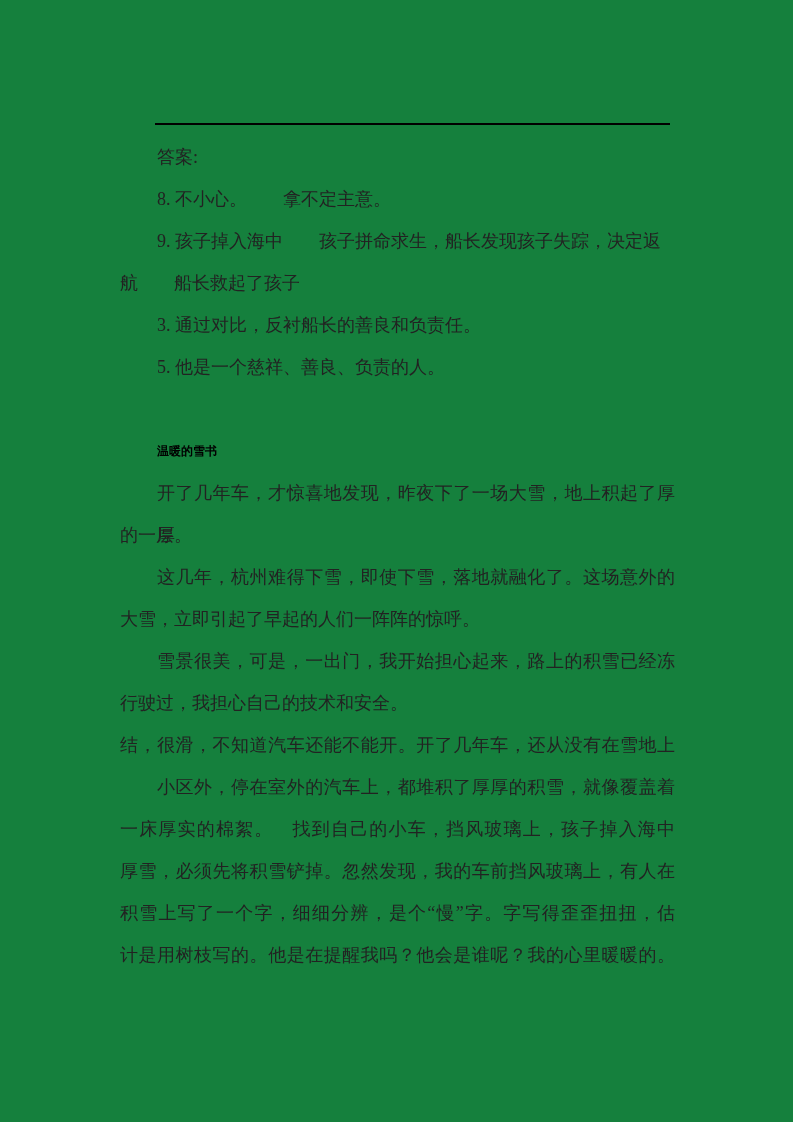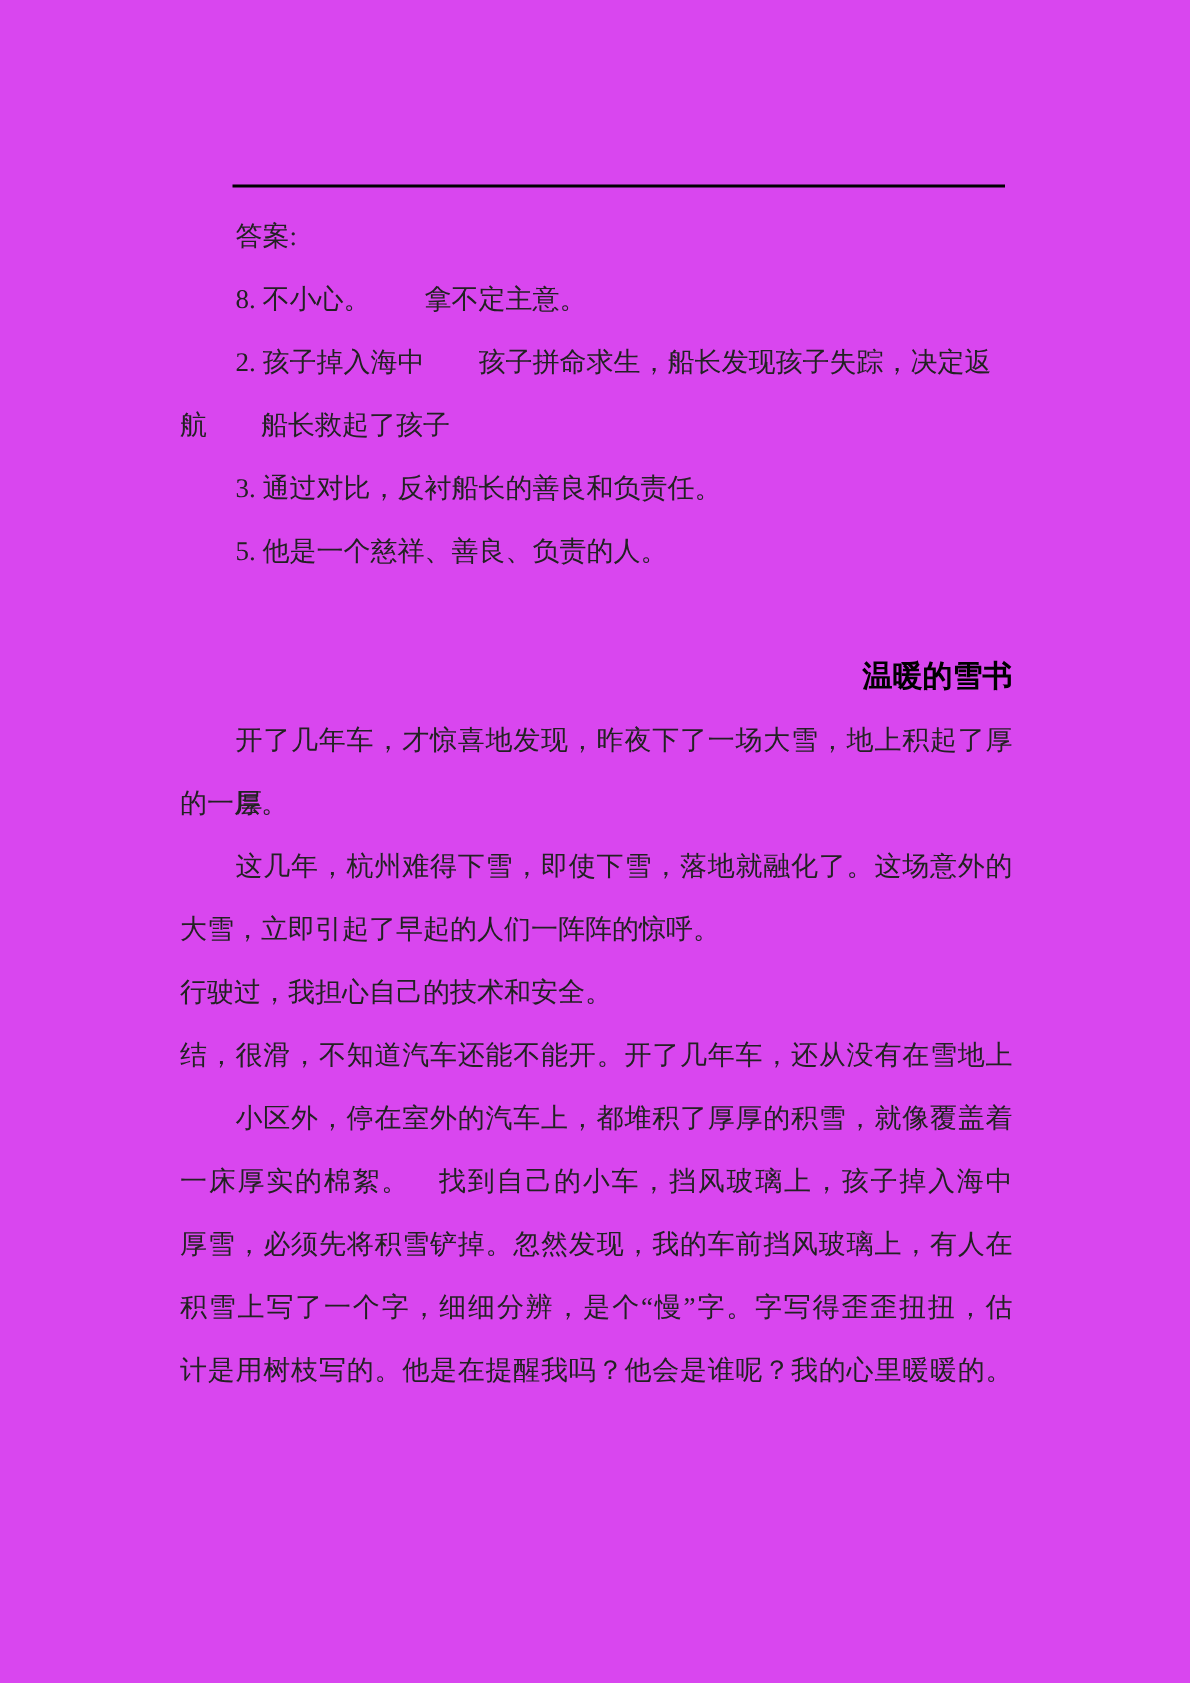--- a/index.html
+++ b/index.html
@@ -4,21 +4,21 @@
 <style>
   html, body {
     margin: 0;
     padding: 0;
     background: #ffffff;
   }
   .page {
     position: relative;
     width: 793px;
     height: 1122px;
-    background: #d946ef;
+    background: #15803d;
     overflow: hidden;
     color: #222222;
     font-family: "Liberation Serif", "DejaVu Serif", serif;
     font-size: 18px;
   }
   .divider {
     position: absolute;
     top: 123px;
     left: 155px;
     width: 515px;
@@ -45,58 +45,59 @@
     text-align-last: justify;
   }
   .blank {
     height: 42px;
   }
   .title {
     height: 42px;
     line-height: 42px;
     font-family: "Liberation Sans", "DejaVu Sans", sans-serif;
     font-weight: 700;
-    font-size: 20px;
+    font-size: 12px;
     color: #000000;
-    text-align: right;
+    text-align: left;
     padding-left: 37px;
     white-space: nowrap;
   }
 </style>
 </head>
 <body>
 
 <div class="page">
 
   <div class="divider"></div>
 
   <div class="content">
 
     <div class="ln indent">答案:</div>
 
     <div class="ln indent">8. 不小心。　　拿不定主意。</div>
 
-    <div class="ln indent">2. 孩子掉入海中　　孩子拼命求生，船长发现孩子失踪，决定返</div>
+    <div class="ln indent">9. 孩子掉入海中　　孩子拼命求生，船长发现孩子失踪，决定返</div>
     <div class="ln">航　　船长救起了孩子</div>
 
     <div class="ln indent">3. 通过对比，反衬船长的善良和负责任。</div>
 
 
     <div class="ln indent">5. 他是一个慈祥、善良、负责的人。</div>
 
     <div class="blank"></div>
 
     <div class="title">温暖的雪书</div>
 
     <div class="ln indent fill">开了几年车，才惊喜地发现，昨夜下了一场大雪，地上积起了厚厚</div>
     <div class="ln">的一层。</div>
 
     <div class="ln indent fill">这几年，杭州难得下雪，即使下雪，落地就融化了。这场意外的</div>
     <div class="ln">大雪，立即引起了早起的人们一阵阵的惊呼。</div>
 
+    <div class="ln indent fill">雪景很美，可是，一出门，我开始担心起来，路上的积雪已经冻</div>
     <div class="ln">行驶过，我担心自己的技术和安全。</div>
     <div class="ln fill">结，很滑，不知道汽车还能不能开。开了几年车，还从没有在雪地上</div>
 
     <div class="ln indent fill">小区外，停在室外的汽车上，都堆积了厚厚的积雪，就像覆盖着</div>
     <div class="ln fill">一床厚实的棉絮。　找到自己的小车，挡风玻璃上，孩子掉入海中</div>
     <div class="ln fill">厚雪，必须先将积雪铲掉。忽然发现，我的车前挡风玻璃上，有人在</div>
     <div class="ln fill">积雪上写了一个字，细细分辨，是个“慢”字。字写得歪歪扭扭，估</div>
     <div class="ln fill">计是用树枝写的。他是在提醒我吗？他会是谁呢？我的心里暖暖的。</div>
 
   </div>

